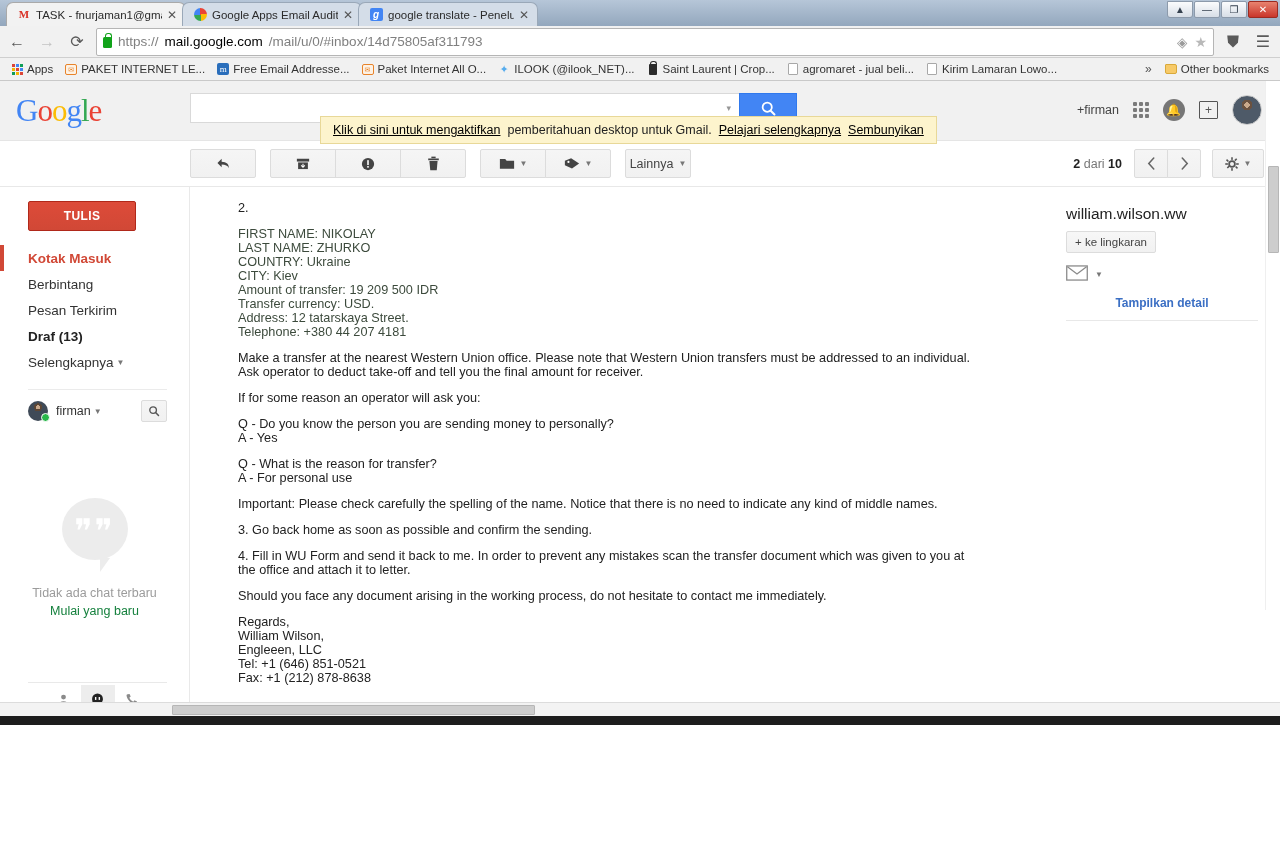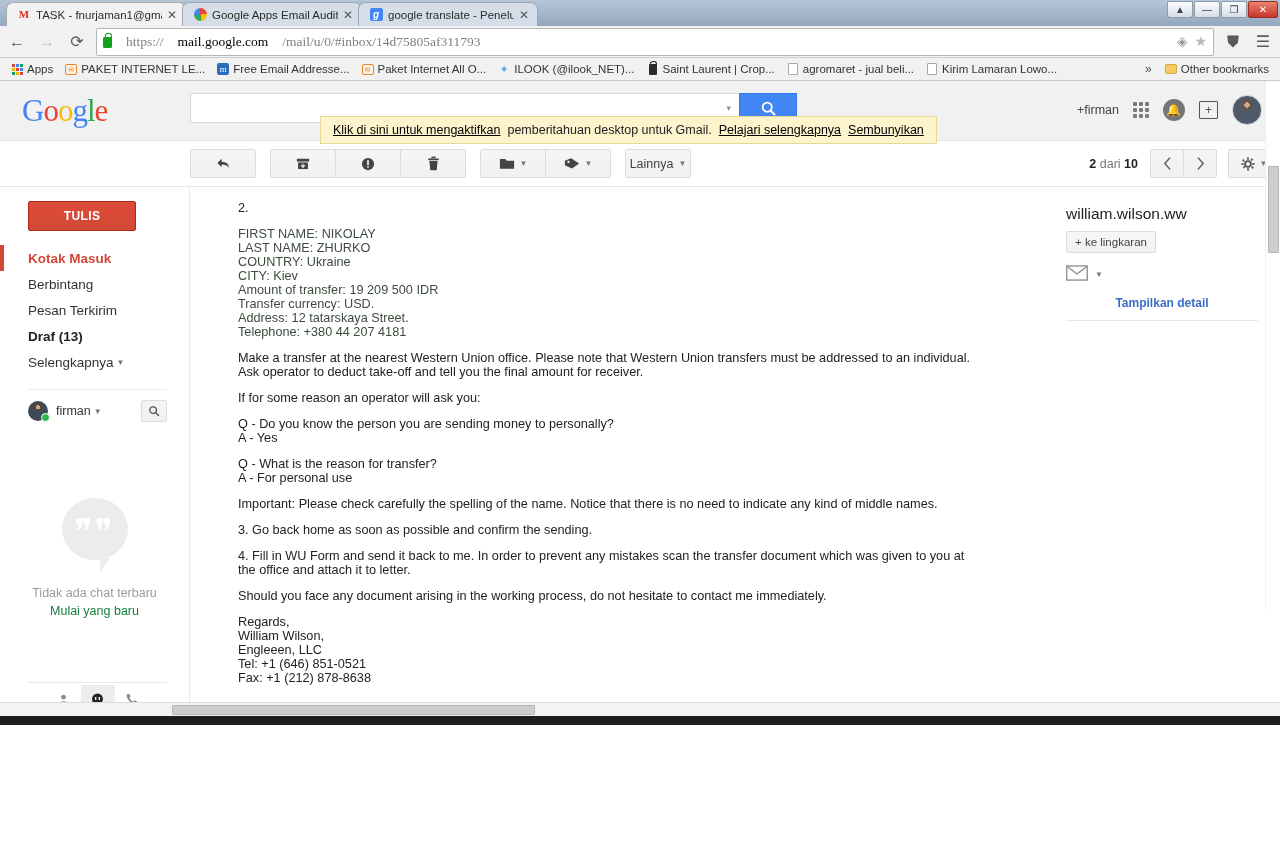--- a/index.html
+++ b/index.html
@@ -78,23 +78,22 @@
     border-bottom:1px solid #cfcfcf;
   }
   .navicon {
     width:22px;height:22px;display:flex;align-items:center;justify-content:center;
     color:#5a5a5a;font-size:16px;
   }
   .navicon.disabled { color:#c3c3c3; }
   .omnibox {
     flex:1 1 auto; height:28px;
     background:#fff; border:1px solid #b5b5b5; border-radius:2px;
-    display:flex;align-items:center;gap:14px;padding:0 6px;
+    display:flex;align-items:center;gap:6px;padding:0 6px;
     font-size:13.5px;
-    font-family:Liberation Serif, serif;
   }
   .lock {
     width:9px;height:11px;position:relative;flex:0 0 9px;
     background:#11a31a;border-radius:1.5px;margin-top:2px;
   }
   .lock:before{
     content:"";position:absolute;left:2px;top:-4px;width:5px;height:5px;
     border:1.5px solid #11a31a;border-bottom:none;border-radius:3px 3px 0 0;
   }
   .url-strong { color:#000; }
@@ -128,21 +127,21 @@
   
   #gmail { height:635px; background:#fff; position:relative; overflow:hidden; }
 
   .g-header {
     height:60px; background:#f1f1f1;
     display:flex; align-items:flex-start;
     border-bottom:1px solid #e5e5e5;
     position:relative;
   }
   .g-logo {
-    width:190px; padding-left:22px; padding-top:14px;
+    width:190px; padding-left:16px; padding-top:14px;
     font-family:"Liberation Serif", serif;
     font-size:31px; line-height:1; letter-spacing:-1px;
   }
   .g-logo span:nth-child(1){color:#4285f4;}
   .g-logo span:nth-child(2){color:#ea4335;}
   .g-logo span:nth-child(3){color:#fbbc05;}
   .g-logo span:nth-child(4){color:#4285f4;}
   .g-logo span:nth-child(5){color:#34a853;}
   .g-logo span:nth-child(6){color:#ea4335;}
 
@@ -205,21 +204,21 @@
     background:linear-gradient(#f5f5f5,#f1f1f1);
     display:flex; align-items:center; justify-content:center; gap:5px;
     color:#444; font-size:12.5px;
     margin-left:-1px;
   }
   .tb-btn:first-child { margin-left:0; border-radius:2px 0 0 2px; }
   .tb-btn:last-child { border-radius:0 2px 2px 0; }
   .tb-btn.solo { border-radius:2px; min-width:66px; }
   .tb-wide { min-width:66px; }
   .caret { font-size:8px; color:#777; }
-  .tb-right { margin-left:auto; display:flex; align-items:center; gap:12px; }
+  .tb-right { margin-left:auto; display:flex; align-items:center; gap:12px; padding-right:16px; }
   .count { font-size:12.5px; color:#777; }
   .count b { color:#222; font-weight:bold; }
   .nav-arrows { display:flex; }
   .nav-arrows .tb-btn { min-width:34px; }
 
   
   .g-body { display:flex; height:529px; }
 
   .g-side {
     width:190px; flex:0 0 190px; position:relative;

